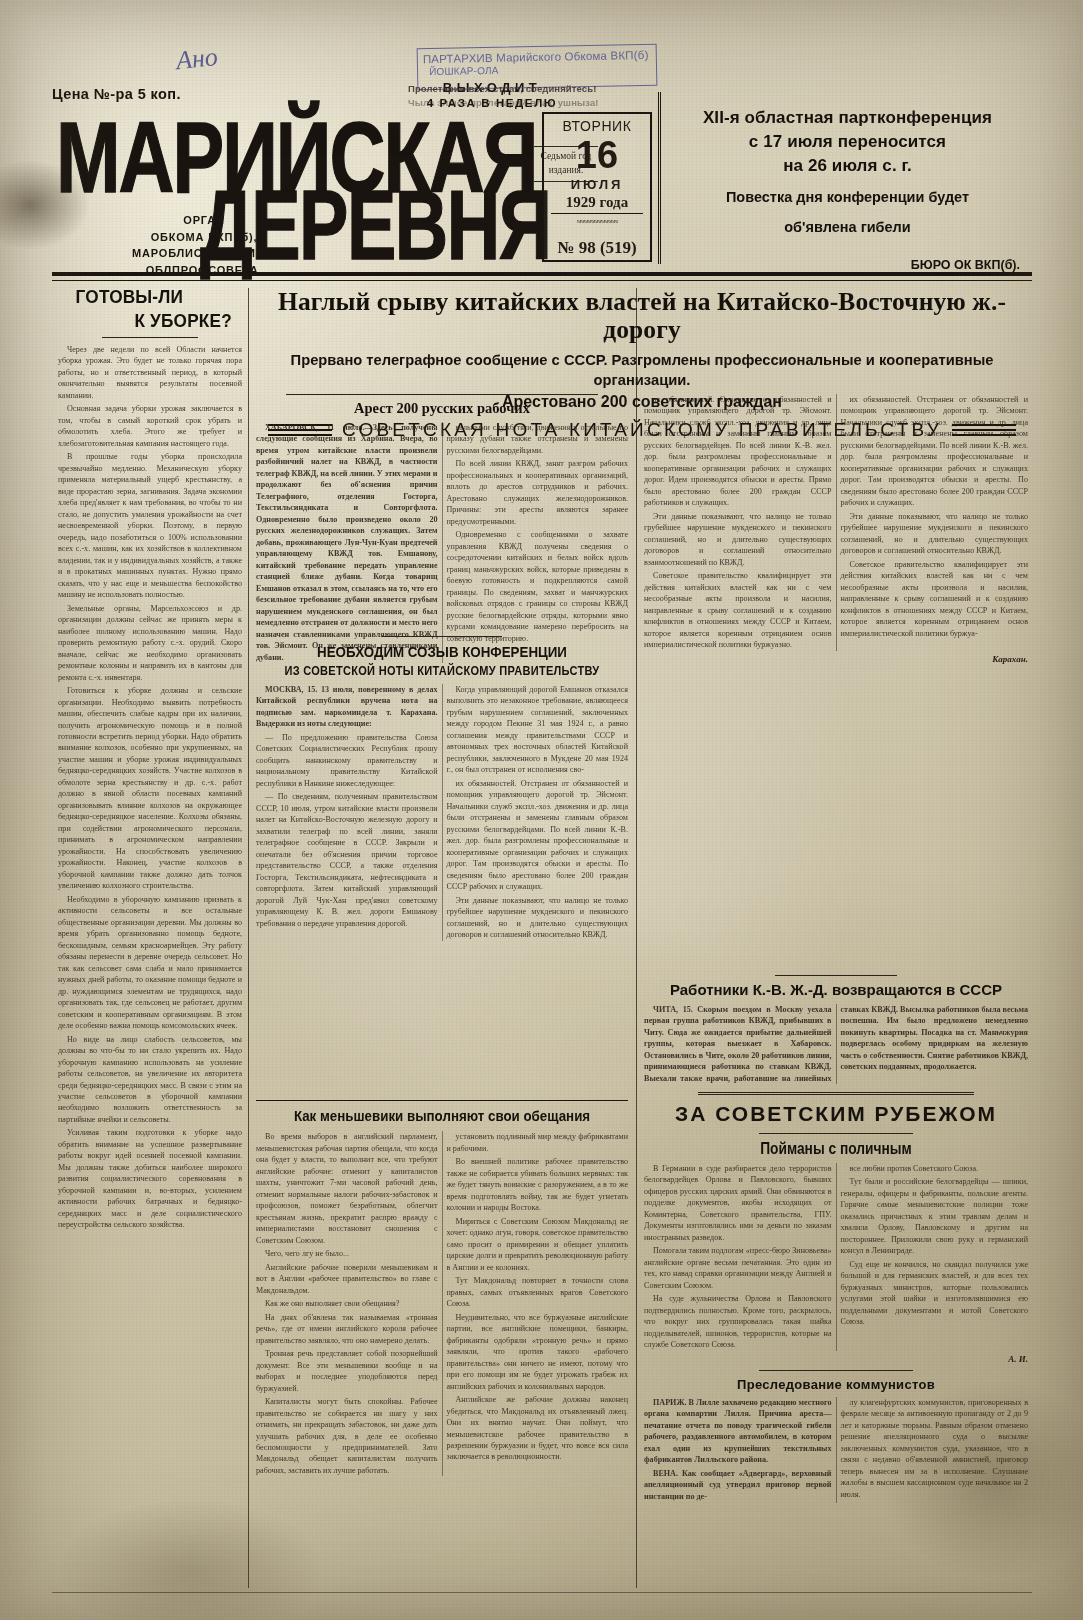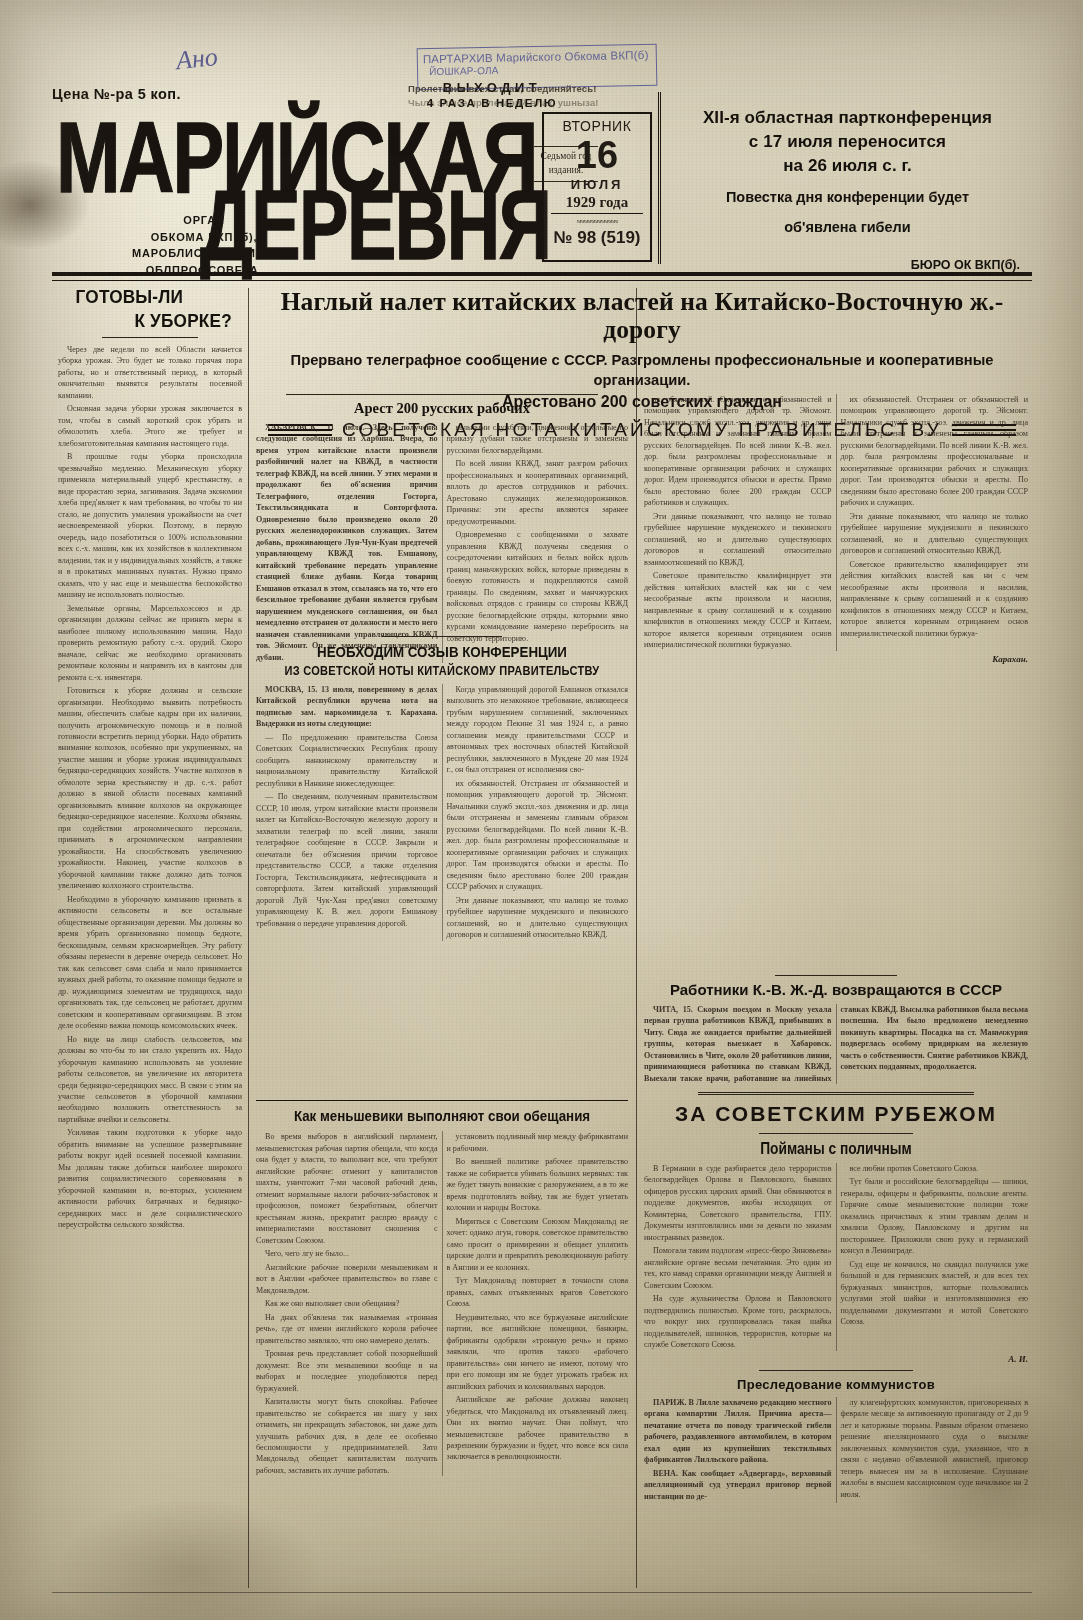--- a/index.html
+++ b/index.html
@@ -100,21 +100,21 @@
   .datebox{
     position:absolute;left:542px;top:112px;width:110px;height:150px;
     border:2.4px solid #1a1510;box-sizing:border-box;text-align:center;
     background:rgba(255,255,255,.04);
   }
   .datebox .dow{font-family:"Liberation Sans",sans-serif;font-weight:normal;font-size:14px;margin-top:4px;letter-spacing:.6px;}
   .datebox .bigday{font-family:Liberation Sans, sans-serif;font-weight:bold;font-size:38px;line-height:1;margin-top:2px;}
   .datebox .mon{font-family:"Liberation Sans",sans-serif;font-weight:bold;font-size:13px;letter-spacing:3px;margin-top:3px;}
   .datebox .yr{font-family:"Liberation Serif",serif;font-weight:bold;font-size:15px;margin-top:2px;}
   .datebox .orn{font-size:8px;letter-spacing:-1px;color:#2b241b;margin-top:3px;overflow:hidden;height:10px;}
-  .datebox .num{font-family:Liberation Sans, sans-serif;font-weight:bold;font-size:17px;margin-top:1px;}
+  .datebox .num{font-family:Liberation Serif, serif;font-weight:bold;font-size:17px;margin-top:11px;}
   .dbrule{border-top:1.6px solid #1a1510;margin:2px 7px;}
 
   
   .announce{
     position:absolute;left:658px;top:92px;width:372px;height:172px;
     border-left:3px double #1a1510;box-sizing:border-box;
     padding:14px 10px 0 14px;text-align:center;
     font-family:"Liberation Sans",sans-serif;color:#15110c;
   }
   .announce .a1{font-size:17px;font-weight:bold;line-height:1.42;letter-spacing:.1px;}
@@ -269,21 +269,21 @@
       <p>В прошлые годы уборка происходила чрезвычайно медленно. Механическую уборку применяла материальный ущерб крестьянству, а виде прорастаю зерна, загнивания. Задача экономии хлеба пред'являет к нам требования, во чтобы то ни стало, не допустить умаления урожайности на счет несвоевременной уборки. Поэтому, в первую очередь, надо позаботиться о 100% использовании всех с.-х. машин, как их хозяйствов в коллективном владении, так и у индивидуальных хозяйств, а также и в прокатных машинных пунктах. Нужно прямо сказать, что у нас еще и мeньшества беспокойство машину не использовать полностью.</p>
       <p>Земельные органы, Марсельхозсоюз и др. организации должны сейчас же принять меры к наиболее полному использованию машин. Надо проверить ремонтную работу с.-х. орудий. Скоро вначале, сейчас же необходимо организовать ремонтные колонны и направить их в кантоны для ремонта с.-х. инвентаря.</p>
       <p>Готовиться к уборке должны и сельские организации. Необходимо выявить потребность машин, обеспечить слабые кадры при их наличии, получить агрономическую помощь и в полной готовности встретить период уборки. Надо обратить внимание колхозов, особенно при укрупненных, на участие машин и уборке урожая индивидуальных бедняцко-середняцких хозяйств. Участие колхозов в обмолоте зерна крестьянству и др. с.-х. работ должно в явной области посевных кампаний организовывать влияние колхозов на окружающее бедняцко-середняцкое население. Колхозы обязаны, при содействии агрономического персонала, принимать в агрономическом направлении урожайности. На способствовать увеличению урожайности. Наконец, участие колхозов в уборочной кампании также должно дать толчок увеличению колхозного строительства.</p>
       <p>Необходимо в уборочную кампанию призвать к активности сельсоветы и все остальные общественные организации деревни. Мы должны во время убрать организованно помощь бедноте, бескошадным, семьям красноармейцев. Эту работу обязаны перенести в деревне очередь сельсовет. Но так как сельсовет сама слаба и мало принимается нужных дней работы, то оказание помощи бедноте и др. нуждающимся элементам не трудящихся, надо организовать так, где сельсовец не работает, другим советским и кооперативным организациям. В этом деле особенно важна помощь комсомольских ячеек.</p>
       <p>Но виде на лицо слабость сельсоветов, мы должны во что-бы то ни стало укрепить их. Надо уборочную кампанию использовать на усиление работы сельсоветов, на увеличение их авторитета среди бедняцко-середняцких масс. В связи с этим на участие сельсоветов в уборочной кампании необходимо возложить ответственность за партийные ячейки и сельсоветы.</p>
       <p>Усиливая таким подготовки к уборке надо обратить внимание на успешное развертывание работы вокруг идей осенней посевной кампании. Мы должны также добиться наиболее широкого развития социалистического соревнования в уборочной кампании и, во-вторых, усилением активности рабочих батрачных и бедняцко-середняцких масс и деле социалистического переустройства сельского хозяйства.</p>
     </div>
   </div>
 
   <div style="position:absolute;left:256px;top:288px;width:772px;">
-    <div class="hl-main">Наглый налет китайских властей на Китайско-Восточную ж.-дорогу</div>
+    <div class="hl-main">Наглый срыву китайских властей на Китайско-Восточную ж.-дорогу</div>
     <div class="hl-sub" style="margin-top:6px;">Прервано телеграфное сообщение с СССР. Разгромлены профессиональные и кооперативные организации.</div>
     <div class="hl-sub2" style="margin-top:3px;">Арестовано 200 советских граждан</div>
     <div class="banner" style="margin-top:8px;">
       <span class="bars"></span>
       <span>СОВЕТСКАЯ НОТА КИТАЙСКОМУ ПРАВИТЕЛЬСТВУ</span>
       <span class="bars"></span>
     </div>
   </div>
 
   <div style="position:absolute;left:256px;top:394px;width:372px;">

